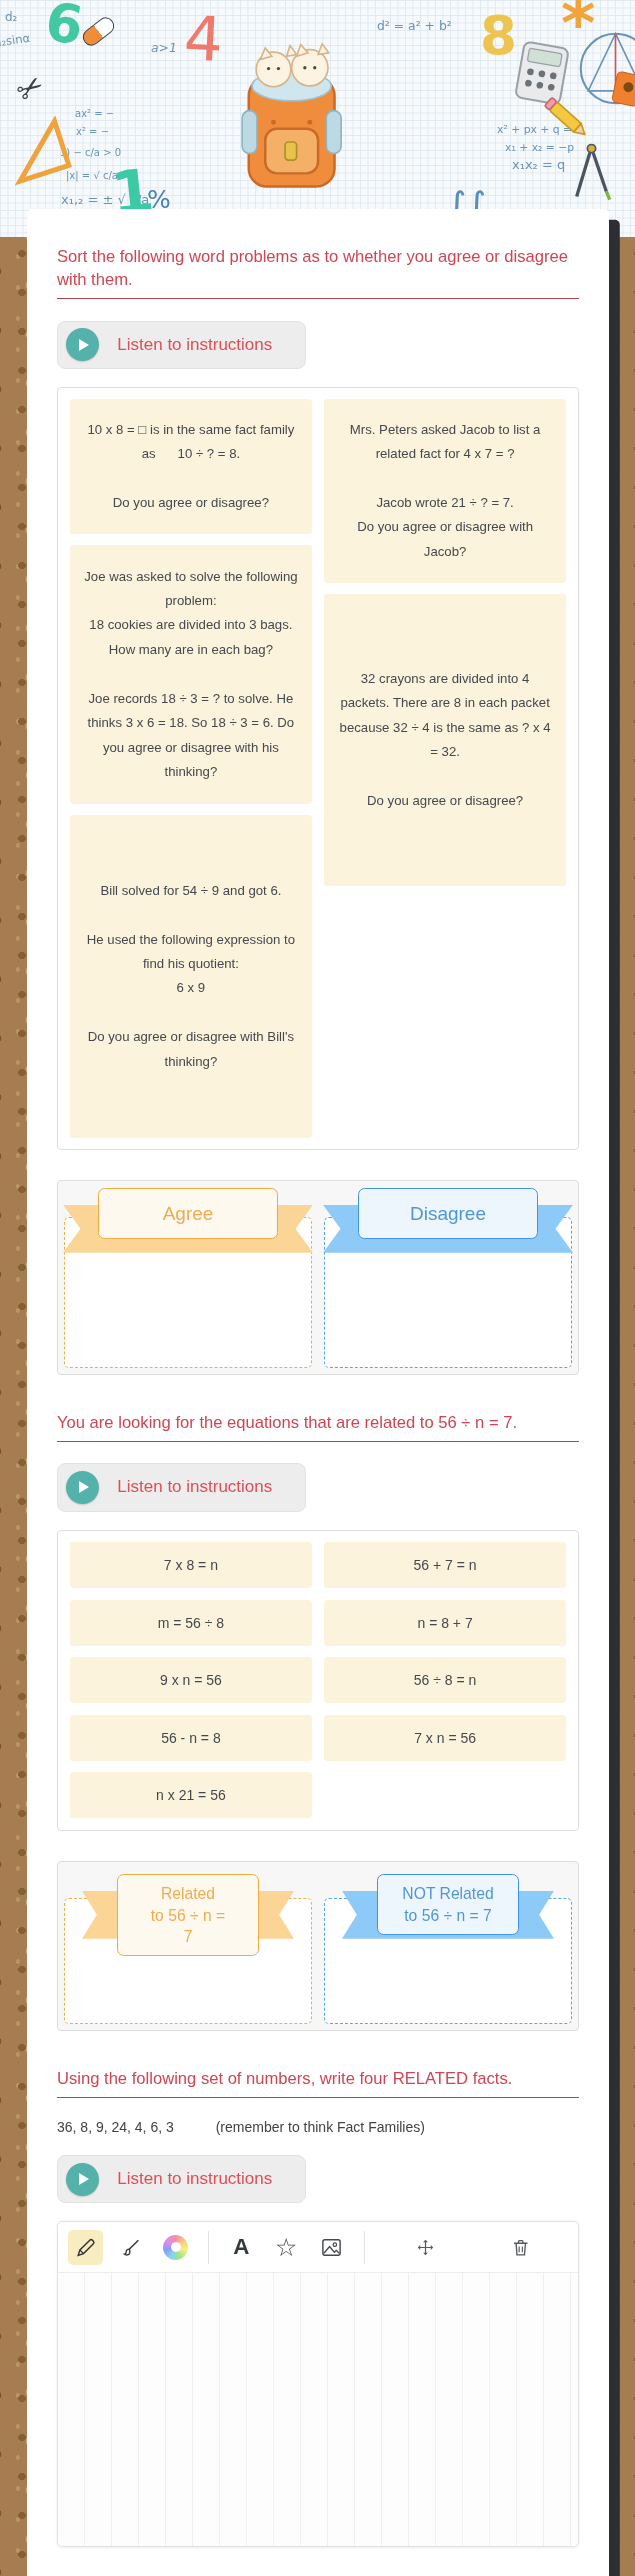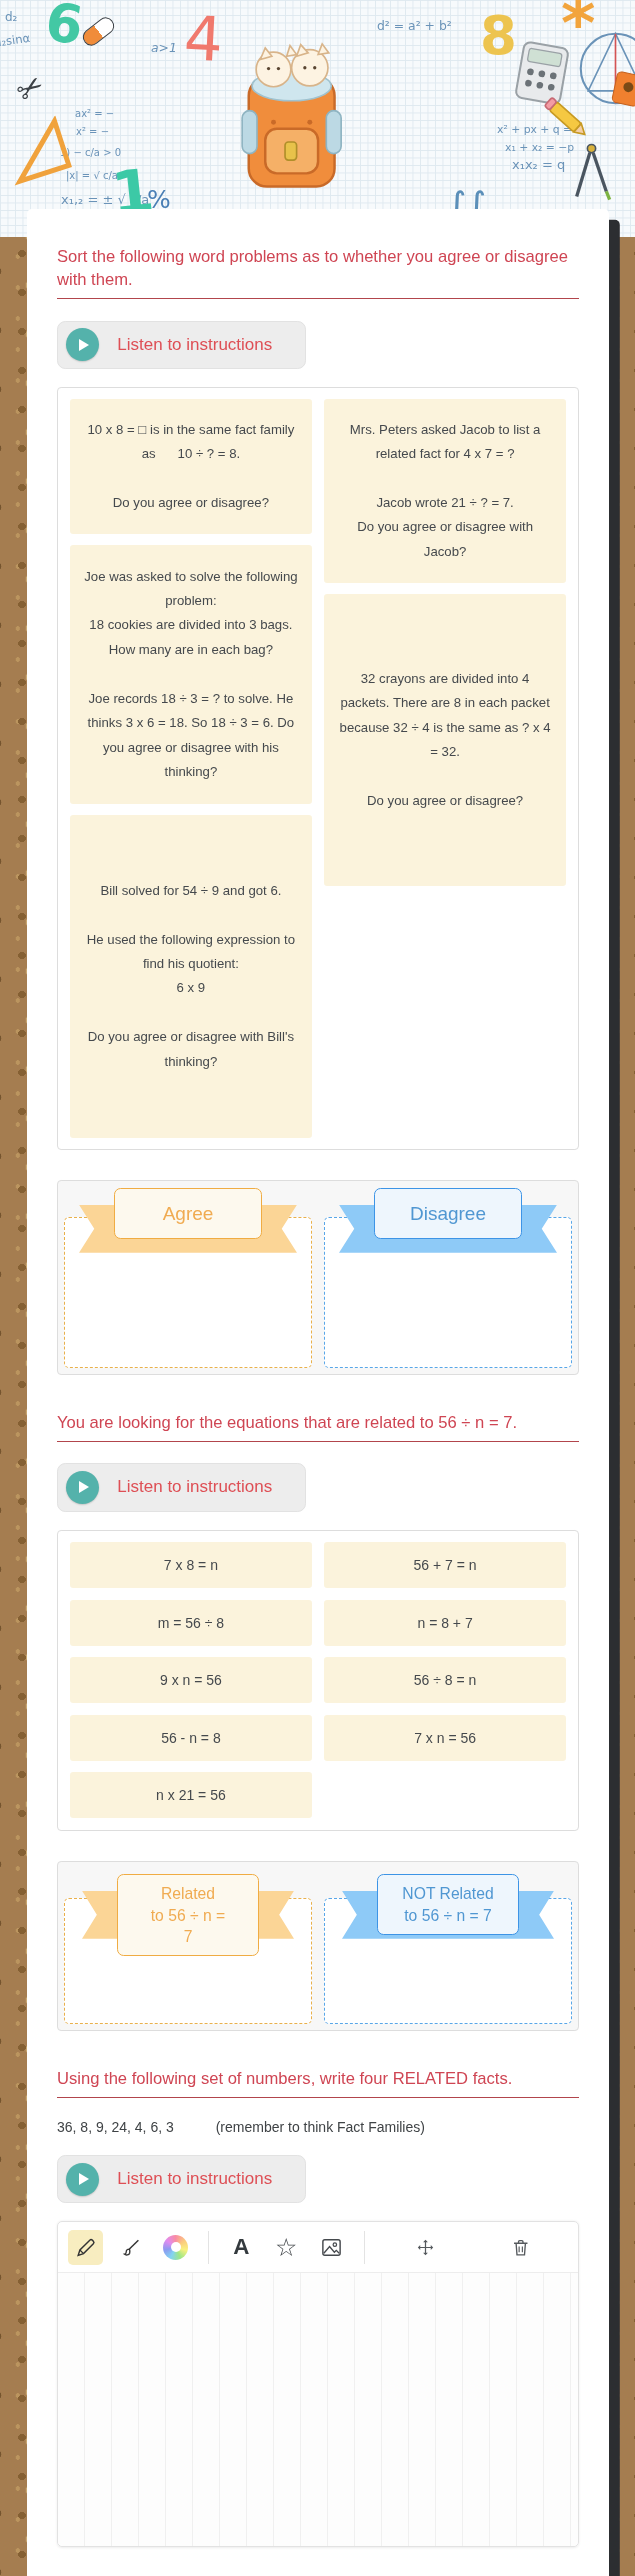--- a/index.html
+++ b/index.html
@@ -91,21 +91,21 @@
     font-size:14px; color:#45494d;
   }
   
   .zones{
     display:flex; gap:11.6px; background:#f7f7f7; border:0.8px solid #dddddd;
     border-radius:4.1px; padding:36px 5.8px 5.8px 5.8px; margin-bottom:30px;
   }
   .zone{flex:1; position:relative; border:1.7px dashed; border-radius:5px; background:#fff; min-height:149px;}
   .zone--orange{border-color:#e9b04b;}
   .zone--blue{border-color:#58a6e8;}
-  .ribbon{position:absolute; left:50%; top:-30px; transform:translateX(-50%); width:148px; z-index:2;}
+  .ribbon{position:absolute; left:50%; top:-30px; transform:translateX(-50%); width:180px; z-index:2;}
   .rtails{
     position:absolute; left:-35px; right:-35px; top:16.6px; height:48px;
     clip-path:polygon(0 0,100% 0,93% 50%,100% 100%,0 100%,7% 50%);
   }
   .zone--orange .rtails{background:#fbd596;}
   .zone--blue .rtails{background:#8ecaf7;}
   .rbox{
     position:relative; border:1.7px solid; border-radius:6.6px;
     padding:11.6px 6.6px; text-align:center; font-size:19px; background:#fdf9ee;
     white-space:pre-line; line-height:1.35;

